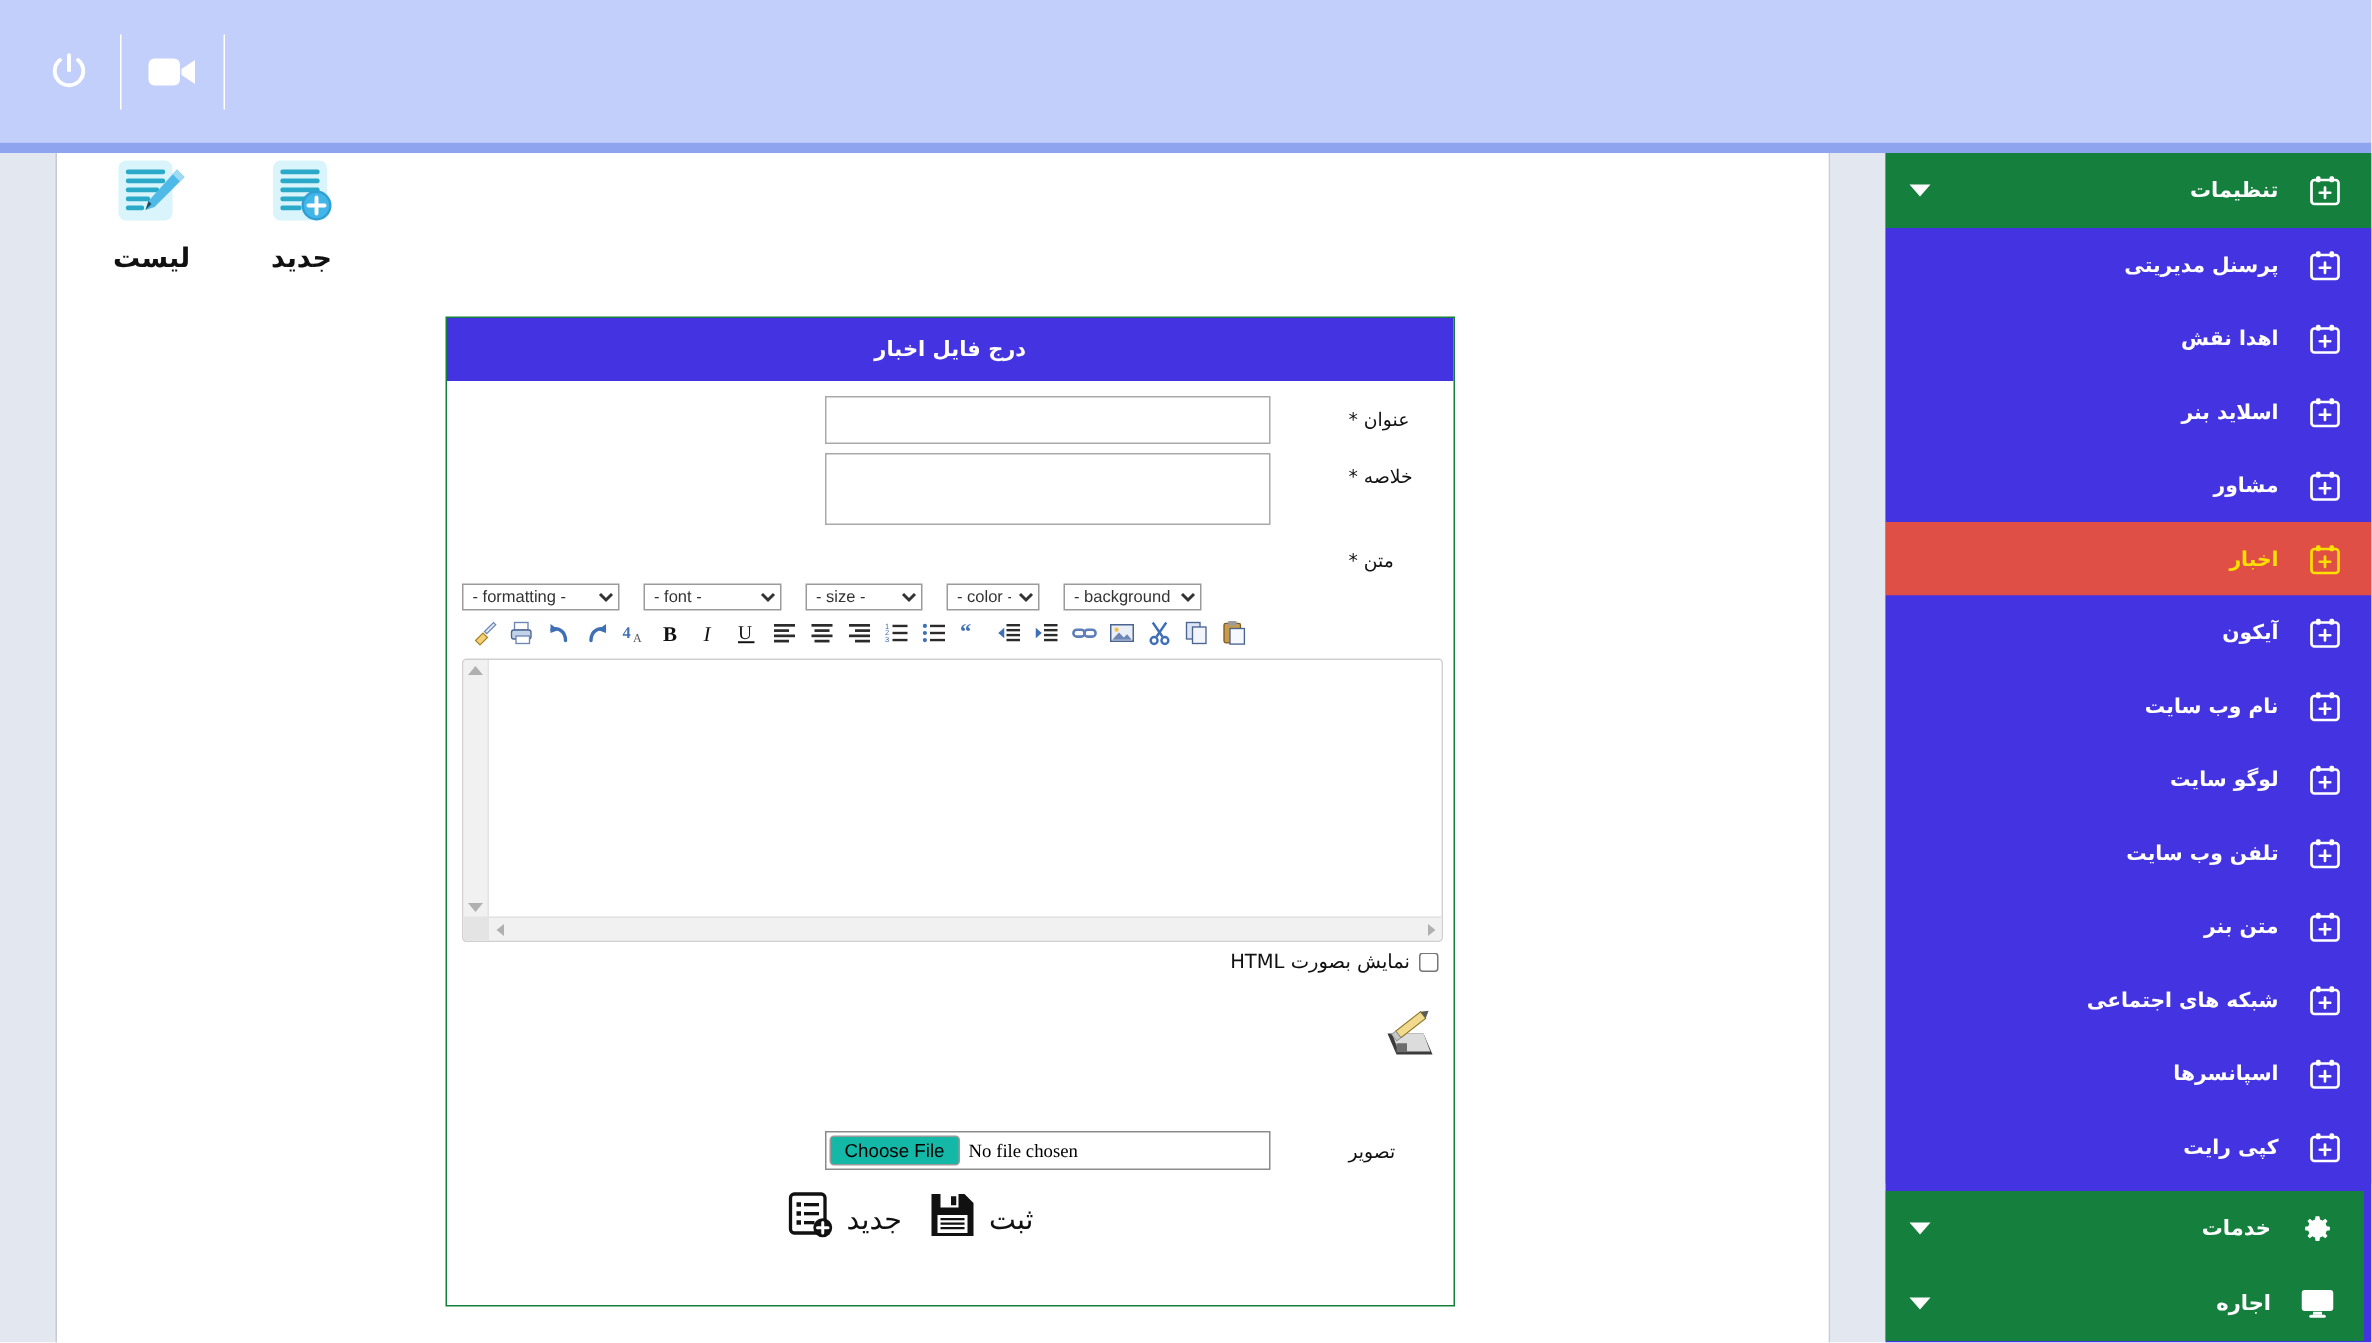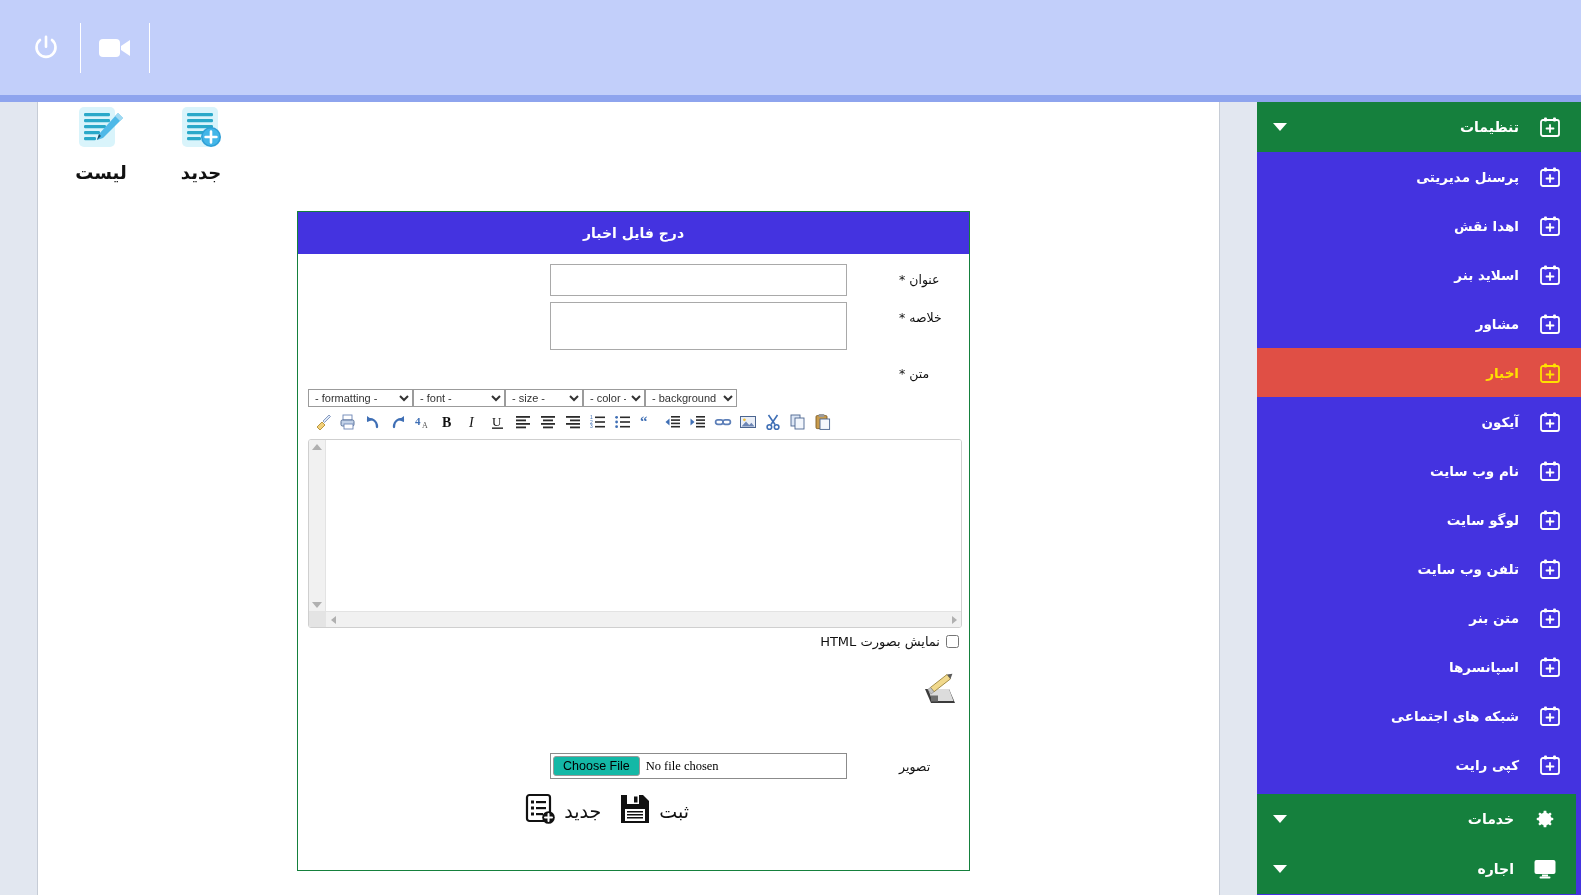--- a/index.html
+++ b/index.html
@@ -91,21 +91,21 @@
   }
   .inp-summary {
     width: 297px; height: 48px; border: 1px solid #a9a9a9; background:#fff;
     outline:none; font-size: 13px; padding: 4px 5px; resize: none;
     display:block;
   }
   .label-matn { margin-top: 2px; }
 
   
   .editor { margin-top: 8px; direction: ltr; }
-  .editor-selects { display:flex; gap: 0; margin-bottom: 4px; }
+  .editor-selects { display:flex; gap: 16px; margin-bottom: 4px; }
   .editor-selects select {
     font-size: 11px; height: 18px; padding: 0 2px;
     border: 1px solid #9b9b9b; background: #fff;
     font-family: "Liberation Sans", sans-serif;
     color: #333;
   }
   .sel-formatting { width: 105px; }
   .sel-font { width: 92px; }
   .sel-size { width: 78px; }
   .sel-color { width: 62px; }
@@ -750,33 +750,33 @@
 
     <div class="side-item">
       <span class="sicon">
         <svg width="22" height="22" viewBox="0 0 22 22">
             <rect x="2" y="4" width="18" height="16" rx="2" fill="none" stroke="#fff" stroke-width="1.8"></rect>
             <rect x="5" y="1.5" width="3" height="4" rx="1" fill="#fff"></rect>
             <rect x="14" y="1.5" width="3" height="4" rx="1" fill="#fff"></rect>
             <path d="M11 9 L11 16 M7.5 12.5 L14.5 12.5" stroke="#fff" stroke-width="1.8" stroke-linecap="round"></path>
           </svg>
       </span>
+      <span class="slabel">شبکه های اجتماعی</span>
+    </div>
+
+    <div class="side-item">
+      <span class="sicon">
+        <svg width="22" height="22" viewBox="0 0 22 22">
+            <rect x="2" y="4" width="18" height="16" rx="2" fill="none" stroke="#fff" stroke-width="1.8"></rect>
+            <rect x="5" y="1.5" width="3" height="4" rx="1" fill="#fff"></rect>
+            <rect x="14" y="1.5" width="3" height="4" rx="1" fill="#fff"></rect>
+            <path d="M11 9 L11 16 M7.5 12.5 L14.5 12.5" stroke="#fff" stroke-width="1.8" stroke-linecap="round"></path>
+          </svg>
+      </span>
       <span class="slabel">اسپانسرها</span>
-    </div>
-
-    <div class="side-item">
-      <span class="sicon">
-        <svg width="22" height="22" viewBox="0 0 22 22">
-            <rect x="2" y="4" width="18" height="16" rx="2" fill="none" stroke="#fff" stroke-width="1.8"></rect>
-            <rect x="5" y="1.5" width="3" height="4" rx="1" fill="#fff"></rect>
-            <rect x="14" y="1.5" width="3" height="4" rx="1" fill="#fff"></rect>
-            <path d="M11 9 L11 16 M7.5 12.5 L14.5 12.5" stroke="#fff" stroke-width="1.8" stroke-linecap="round"></path>
-          </svg>
-      </span>
-      <span class="slabel">شبکه های اجتماعی</span>
     </div>
 
     <div class="side-item">
       <span class="sicon">
         <svg width="22" height="22" viewBox="0 0 22 22">
             <rect x="2" y="4" width="18" height="16" rx="2" fill="none" stroke="#fff" stroke-width="1.8"></rect>
             <rect x="5" y="1.5" width="3" height="4" rx="1" fill="#fff"></rect>
             <rect x="14" y="1.5" width="3" height="4" rx="1" fill="#fff"></rect>
             <path d="M11 9 L11 16 M7.5 12.5 L14.5 12.5" stroke="#fff" stroke-width="1.8" stroke-linecap="round"></path>
           </svg>

